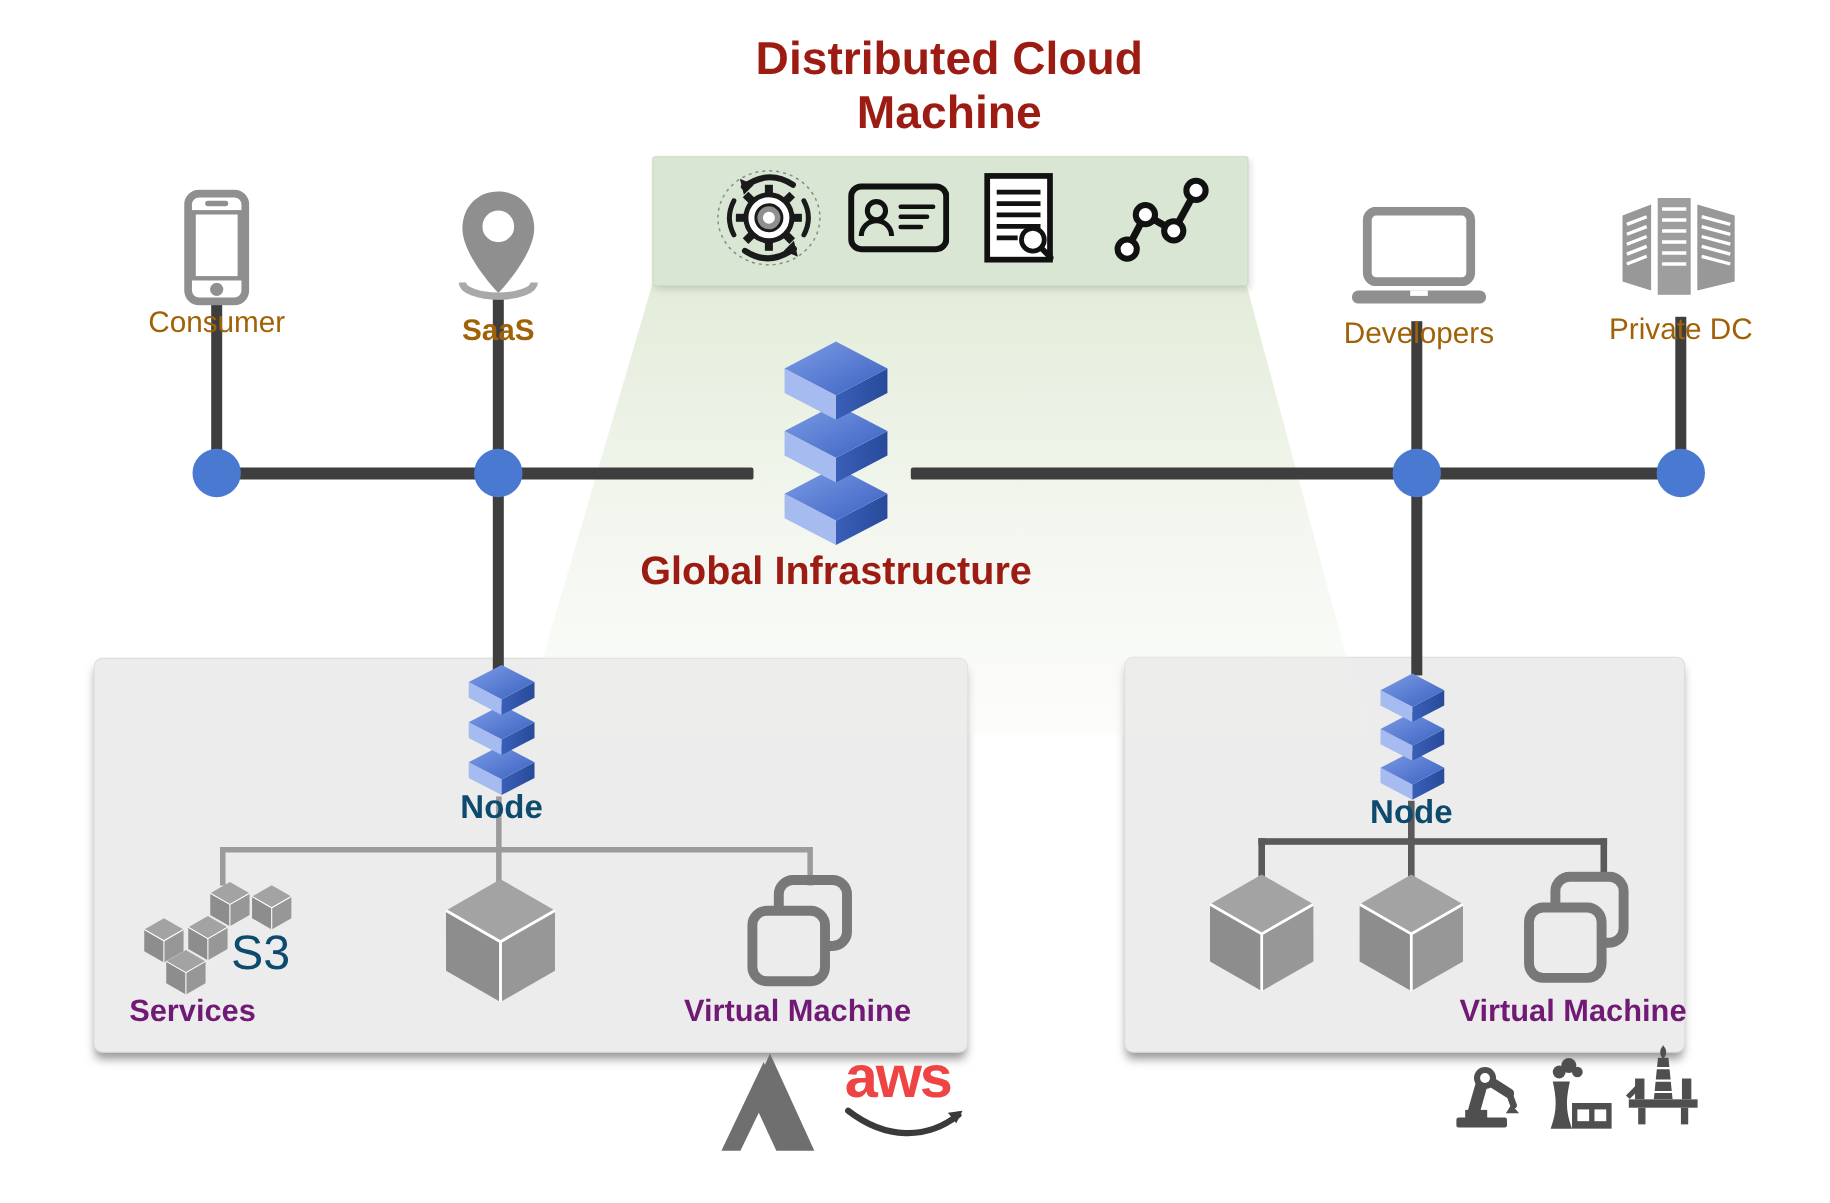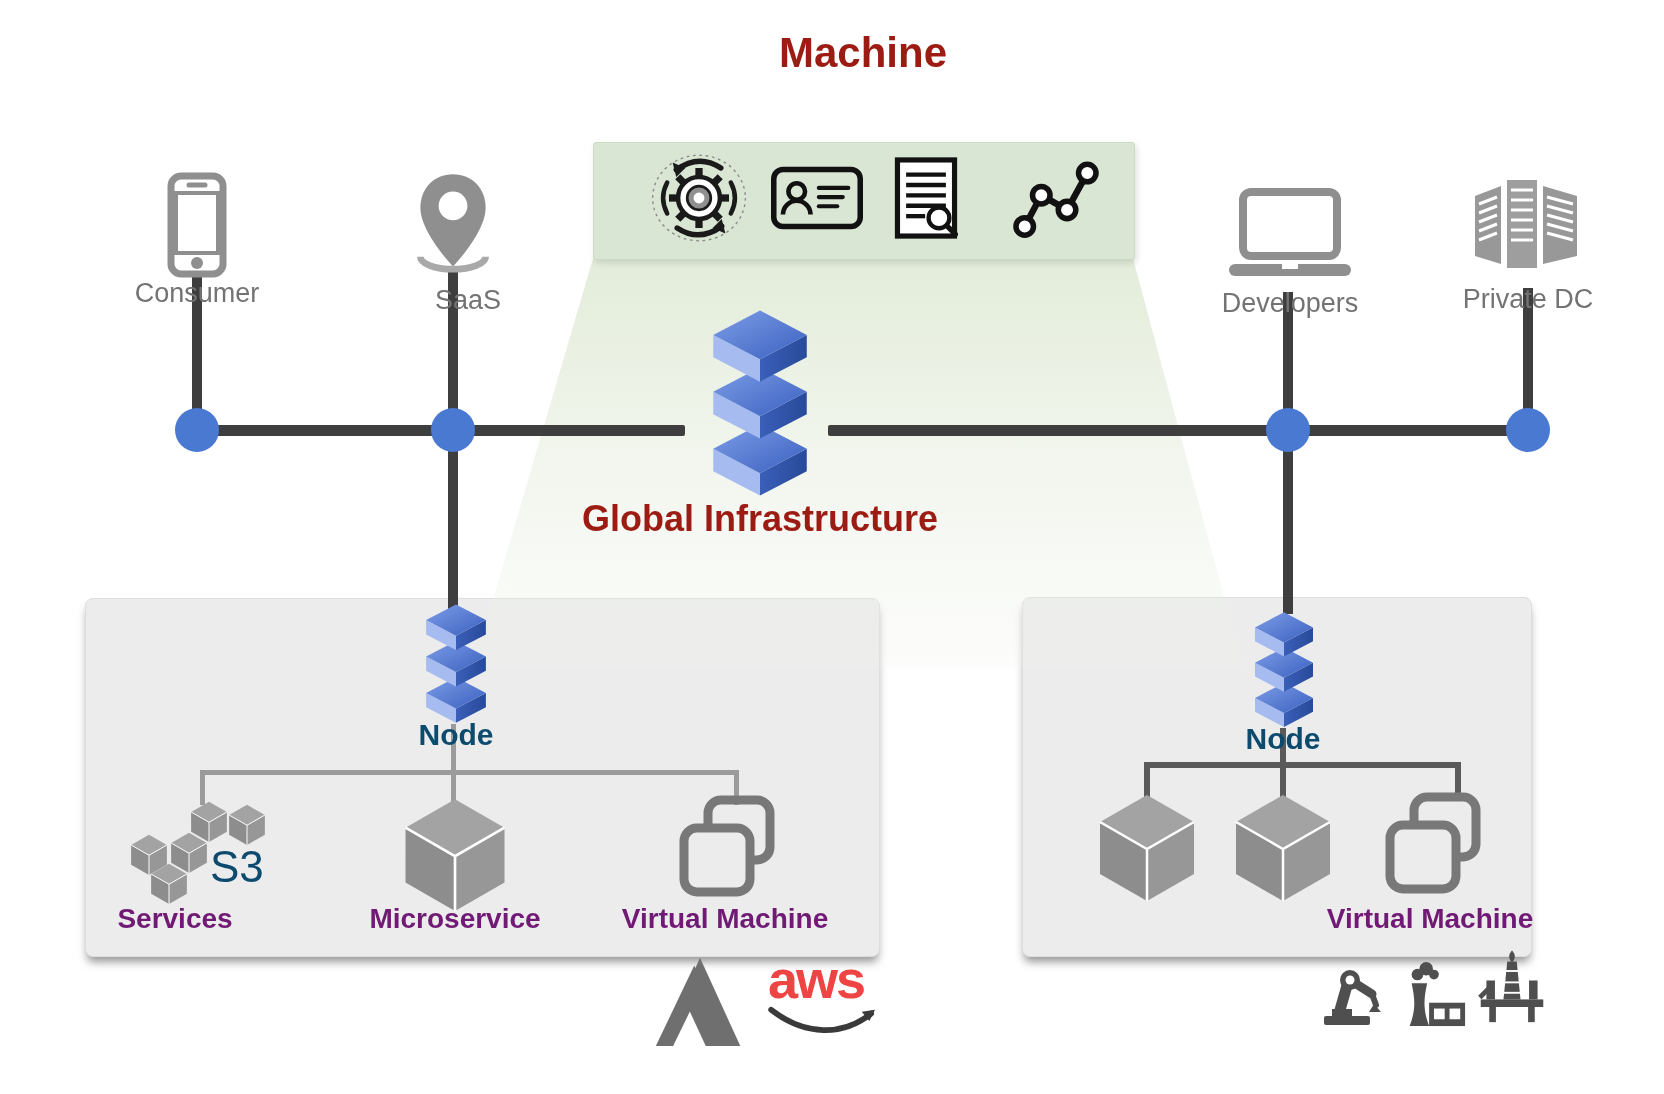--- a/index.html
+++ b/index.html
@@ -12,21 +12,21 @@
             box-shadow:0 7px 9px -2px rgba(70,70,70,0.55);}
   .console-box{background:#d9e6d3;border:1px solid #cbdcc2;border-radius:3px;
                box-shadow:2px 3px 6px rgba(0,0,0,0.12);}
   .hline{background:#3e3e3e;height:11px;border-radius:2px;}
   .vline{background:#3e3e3e;width:10px;}
   .branch-l{background:#9b9b9b;}
   .branch-r{background:#5a5a5a;}
   .dot{width:44px;height:44px;border-radius:50%;background:#4a79d2;}
   .title{font-size:42px;font-weight:bold;color:#9c1b12;line-height:1.17;}
   .red-label{font-weight:bold;color:#0c4a6e;}
-  .toplabel{font-size:27px;color:#737373;}
+  .toplabel{font-size:27px;color:#a16207;}
   .sublabel{font-size:28px;font-weight:bold;color:#701a75;}
   .gi-label{font-size:36px;font-weight:bold;color:#9c1b12;}
   .s3text{font-size:44px;color:#0c4a6e;}
   .awstext{font-size:54px;font-weight:bold;color:#ef4444;letter-spacing:-2px;}
 </style>
 </head>
 <body>
 
 <svg width="0" height="0" style="position:absolute">
   <defs>
@@ -250,33 +250,34 @@
   <div class="abs dot" style="left:1506px;top:408px;"></div>
 
   <svg class="abs" style="left:167px;top:172px;width:60px;height:106px;">
       <use href="#phone"></use>
     </svg>
   <div class="abs ctr toplabel" style="left:97px;top:278px;width:200px;">Consumer</div>
 
   <svg class="abs" style="left:405px;top:172px;width:96px;height:108px;">
       <use href="#pin"></use>
     </svg>
-  <div class="abs ctr toplabel" style="left:368px;top:285px;width:200px;">SaaS</div>
+  <div class="abs ctr toplabel" style="left:353px;top:285px;width:200px;font-weight:bold;">SaaS</div>
 
   <svg class="abs" style="left:1225px;top:188px;width:130px;height:96px;">
       <use href="#laptop"></use>
     </svg>
   <div class="abs ctr toplabel" style="left:1190px;top:288px;width:200px;">Developers</div>
 
   <svg class="abs" style="left:1473px;top:178px;width:110px;height:96px;">
       <use href="#servers"></use>
     </svg>
   <div class="abs ctr toplabel" style="left:1428px;top:284px;width:200px;">Private DC</div>
 
   <div class="abs ctr title" style="left:563px;top:28px;width:600px;">
+    <div>Distributed Cloud</div>
     <div>Machine</div>
   </div>
   <div class="abs console-box" style="left:593px;top:142px;width:540px;height:116px;"></div>
   <svg class="abs" style="left:649px;top:148px;width:100px;height:100px;">
       <use href="#gearSync"></use>
     </svg>
   <svg class="abs" style="left:771px;top:166px;width:92px;height:64px;">
       <use href="#idCard"></use>
     </svg>
   <svg class="abs" style="left:894px;top:156px;width:64px;height:84px;">
@@ -314,21 +315,20 @@
     </svg>
   <svg class="abs" style="left:150px;top:862px;width:38px;height:43px;">
       <use href="#cube"></use>
     </svg>
   <div class="abs s3text" style="left:210px;top:842px;">S3</div>
   <div class="abs ctr sublabel" style="left:75px;top:903px;width:200px;">Services</div>
 
   <svg class="abs" style="left:402px;top:795px;width:106px;height:118px;">
       <use href="#cube"></use>
     </svg>
-  <div class="abs ctr sublabel" style="left:330px;top:903px;width:250px;">Microservice</div>
 
   <svg class="abs" style="left:678px;top:795px;width:100px;height:104px;">
       <use href="#vmicon"></use>
     </svg>
   <div class="abs ctr sublabel" style="left:600px;top:903px;width:250px;">Virtual Machine</div>
 
   <div class="abs branch-r" style="left:1144px;top:762px;width:317px;height:6px;"></div>
   <div class="abs branch-r" style="left:1144px;top:762px;width:6px;height:35px;"></div>
   <div class="abs branch-r" style="left:1280px;top:728px;width:6px;height:70px;"></div>
   <div class="abs branch-r" style="left:1455px;top:762px;width:6px;height:35px;"></div>

